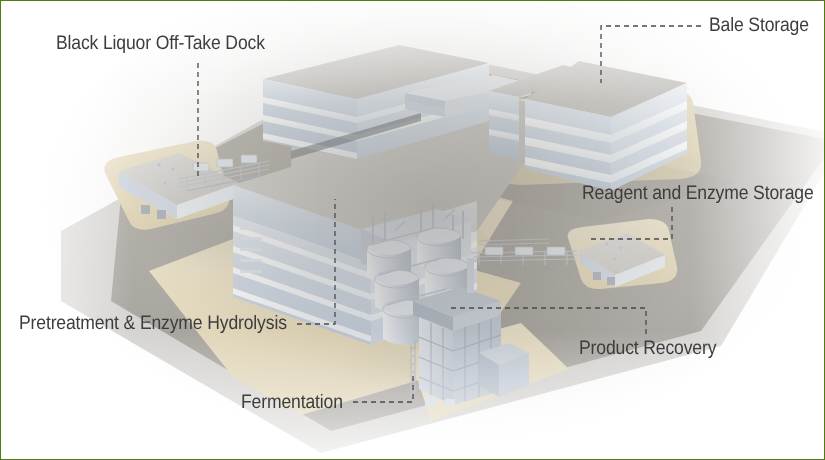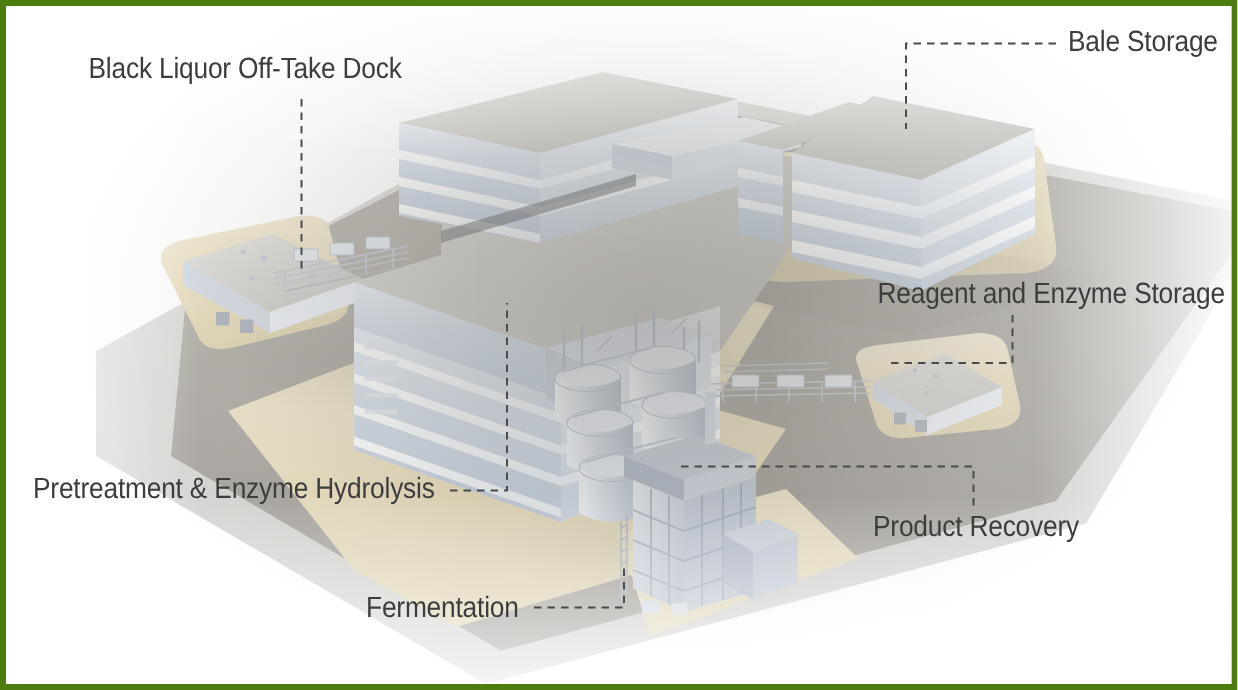--- a/index.html
+++ b/index.html
@@ -4,21 +4,21 @@
 <style>
   html,body{margin:0;padding:0;background:#fff;}
   body{font-family:"Liberation Sans",sans-serif;}
 
   #stage{
     position:relative;
     width:825px;height:460px;
     overflow:hidden;
     background:#ffffff;
     box-sizing:border-box;
-    border:4px solid #4d7c0f;
+    border:1px solid #4d7c0f;
   }
 
   
   .haze{position:absolute;inset:0;pointer-events:none;}
   .haze.h1{
     background:radial-gradient(ellipse 62% 70% at 52% 44%,
        rgba(150,147,140,0.50) 0%,
        rgba(170,167,160,0.34) 34%,
        rgba(200,198,192,0.16) 58%,
        rgba(255,255,255,0) 76%);

